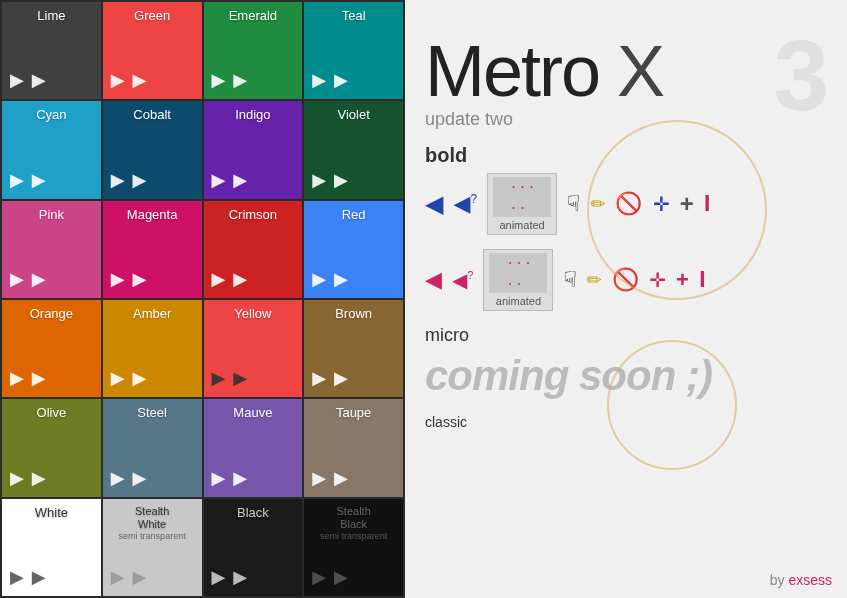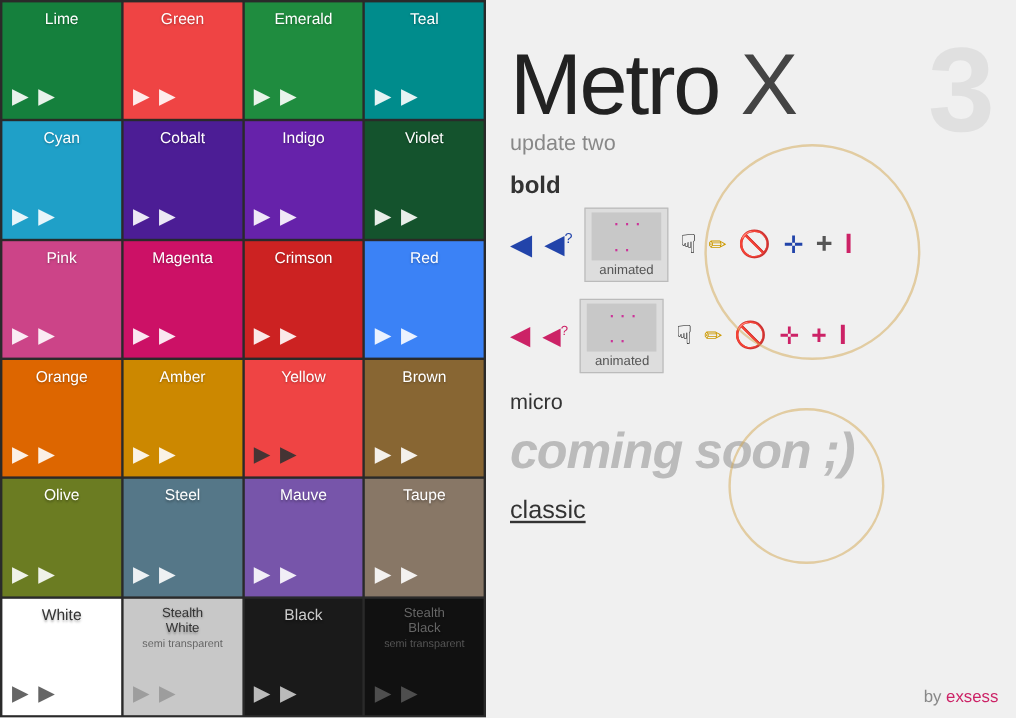--- a/index.html
+++ b/index.html
@@ -154,22 +154,21 @@
       font-weight: 300;
     }
 
     .section-label.micro-label {
       font-weight: 400;
       font-size: 18px;
     }
 
     .section-label.classic-label {
       font-weight: 400;
-      font-size: 21px;
-      text-decoration: underline;
+      font-size: 14px;
     }
 
     .cursor-row {
       display: flex;
       align-items: center;
       gap: 10px;
       flex-wrap: nowrap;
     }
 
     .cursor-icon {
@@ -259,21 +258,21 @@
 
     .by-text span {
       color: #cc2266;
     }
   </style>
 </head>
 <body>
 
 <div id="left-panel">
 
-  <div class="color-tile" style="background:#15803d">
+  <div class="color-tile" style="background:#404040">
     <div class="tile-label">Lime</div>
     <div class="tile-cursors">
       <span class="cursor-arrow">▶</span>
       <span class="cursor-arrow">▶</span>
     </div>
   </div>
   <div class="color-tile" style="background:#ef4444">
     <div class="tile-label">Green</div>
     <div class="tile-cursors">
       <span class="cursor-arrow">▶</span>
@@ -295,21 +294,21 @@
     </div>
   </div>
 
   <div class="color-tile" style="background:#1fa0c8">
     <div class="tile-label">Cyan</div>
     <div class="tile-cursors">
       <span class="cursor-arrow">▶</span>
       <span class="cursor-arrow">▶</span>
     </div>
   </div>
-  <div class="color-tile" style="background:#4c1d95">
+  <div class="color-tile" style="background:#0c4a6e">
     <div class="tile-label">Cobalt</div>
     <div class="tile-cursors">
       <span class="cursor-arrow">▶</span>
       <span class="cursor-arrow">▶</span>
     </div>
   </div>
   <div class="color-tile" style="background:#6622aa">
     <div class="tile-label">Indigo</div>
     <div class="tile-cursors">
       <span class="cursor-arrow">▶</span>

